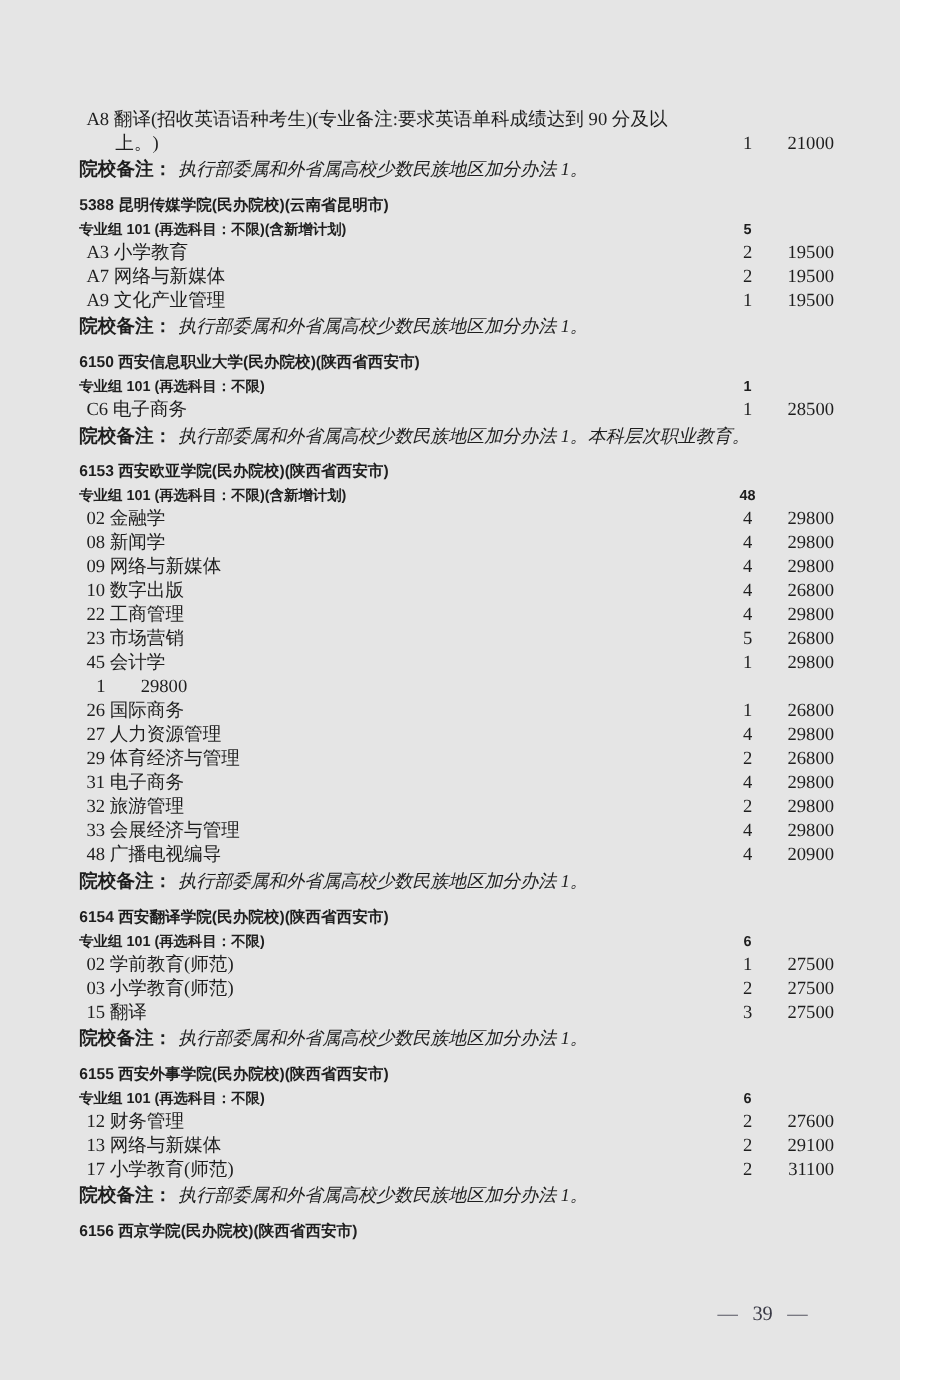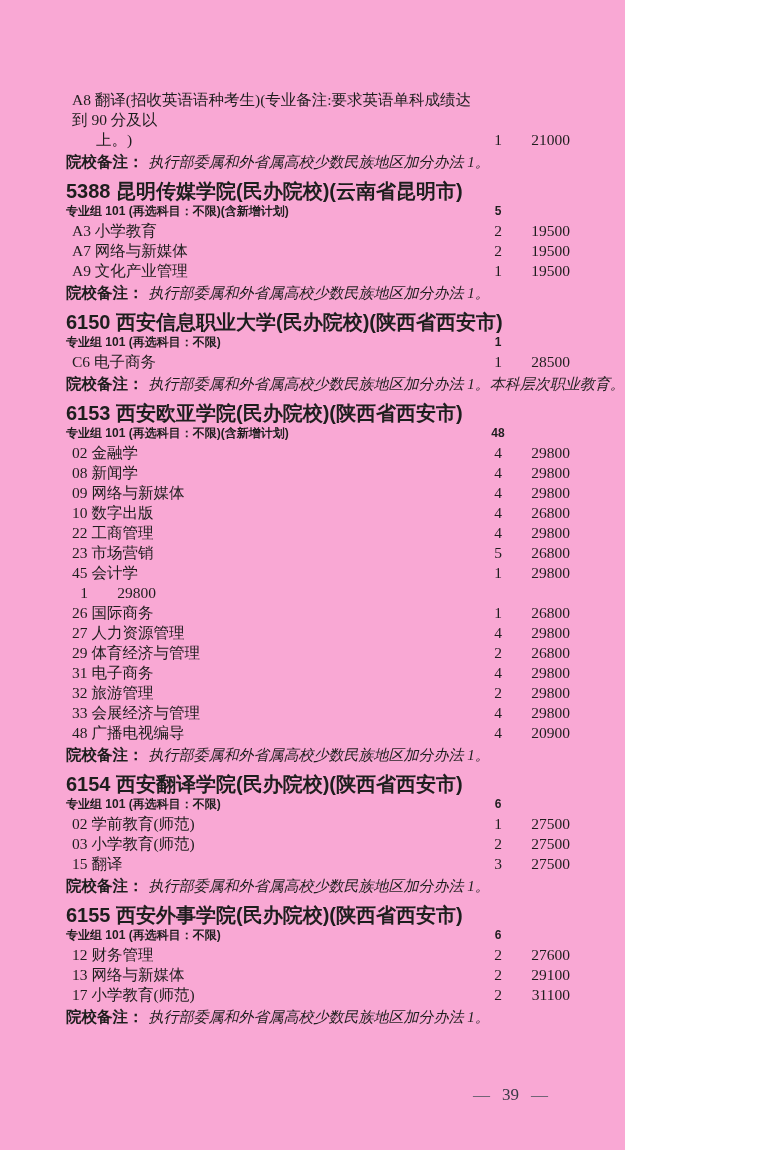--- a/index.html
+++ b/index.html
@@ -2,23 +2,23 @@
 <html><head>
 <meta charset="utf-8">
 <style>
   html, body {
     margin: 0;
     padding: 0;
     background: #ffffff;
   }
   .page {
     position: relative;
-    width: 625px;
+    width: 750px;
     height: 1150px;
-    background: #f9a8d4;
+    background: #e5e5e5;
     color: #1e1e1e;
     font-family: "Liberation Serif", serif;
     overflow: hidden;
   }
   .content {
     position: absolute;
     top: 90px;
     left: 0;
     right: 0;
     padding: 0 55px 0 66px;
@@ -40,21 +40,21 @@
     text-align: center;
   }
   .col-fee {
     flex: 0 0 54px;
     width: 54px;
     text-align: right;
   }
   .row.school {
     font-family: "Liberation Sans", sans-serif;
     font-weight: 700;
-    font-size: 20px;
+    font-size: 13px;
     margin-top: 9px;
   }
   .row.group {
     font-family: "Liberation Sans", sans-serif;
     font-weight: 700;
     font-size: 12px;
   }
   .row.major .label {
     padding-left: 6px;
     font-family: "Liberation Serif", serif;
@@ -308,19 +308,24 @@
       <div class="row major">
         <div class="label">17 小学教育(师范)</div>
         <span class="col-count">2</span>
         <span class="col-fee">31100</span>
       </div>
       <div class="row remark">
         <div class="label"><span class="remark-label">院校备注：</span><span class="remark-text">执行部委属和外省属高校少数民族地区加分办法 1。</span></div>
         <span class="col-count"></span>
         <span class="col-fee"></span>
       </div>
+      <div class="row school">
+        <div class="label">6156 西京学院(民办院校)(陕西省西安市)</div>
+        <span class="col-count"></span>
+        <span class="col-fee"></span>
+      </div>
     </div>
   <div class="footer">
     <span class="dash">—</span>
     <span>39</span>
     <span class="dash">—</span>
   </div>
 </div>
 
 </body></html>

